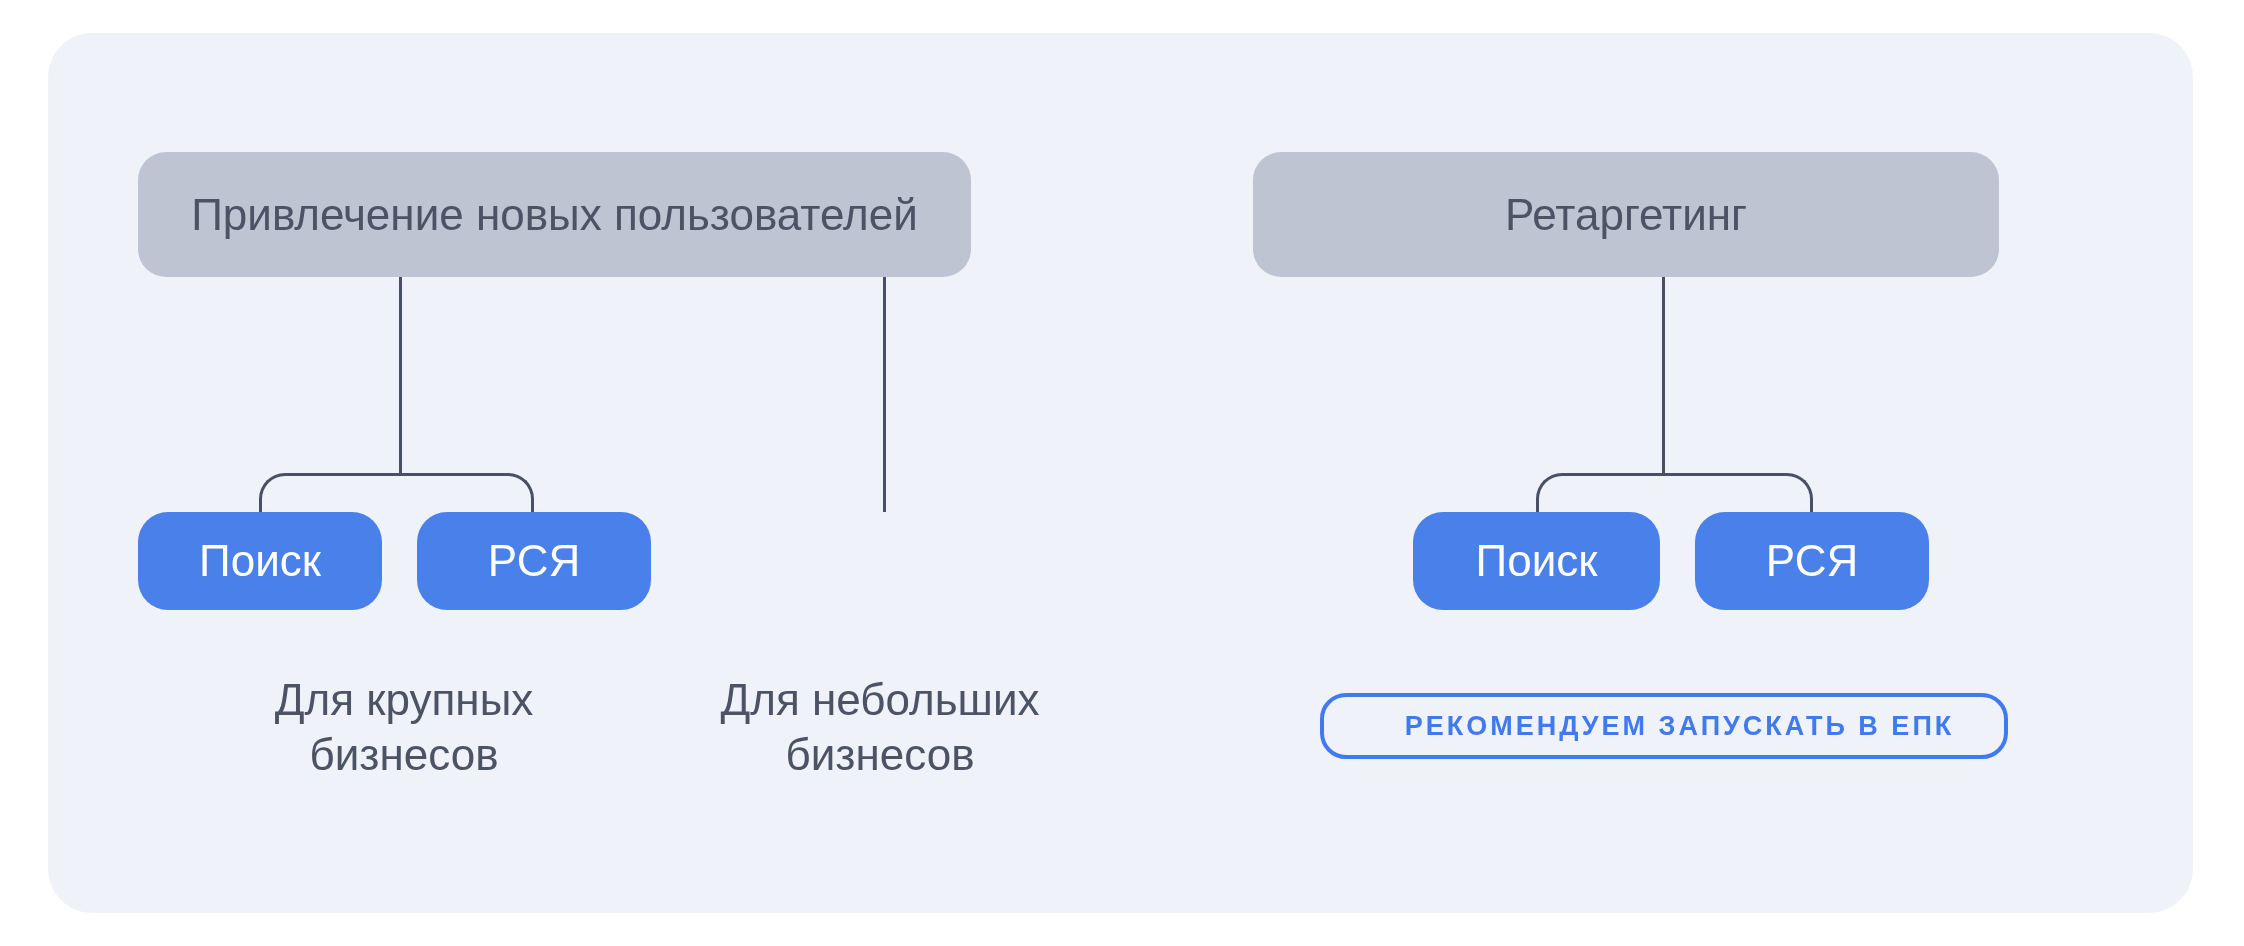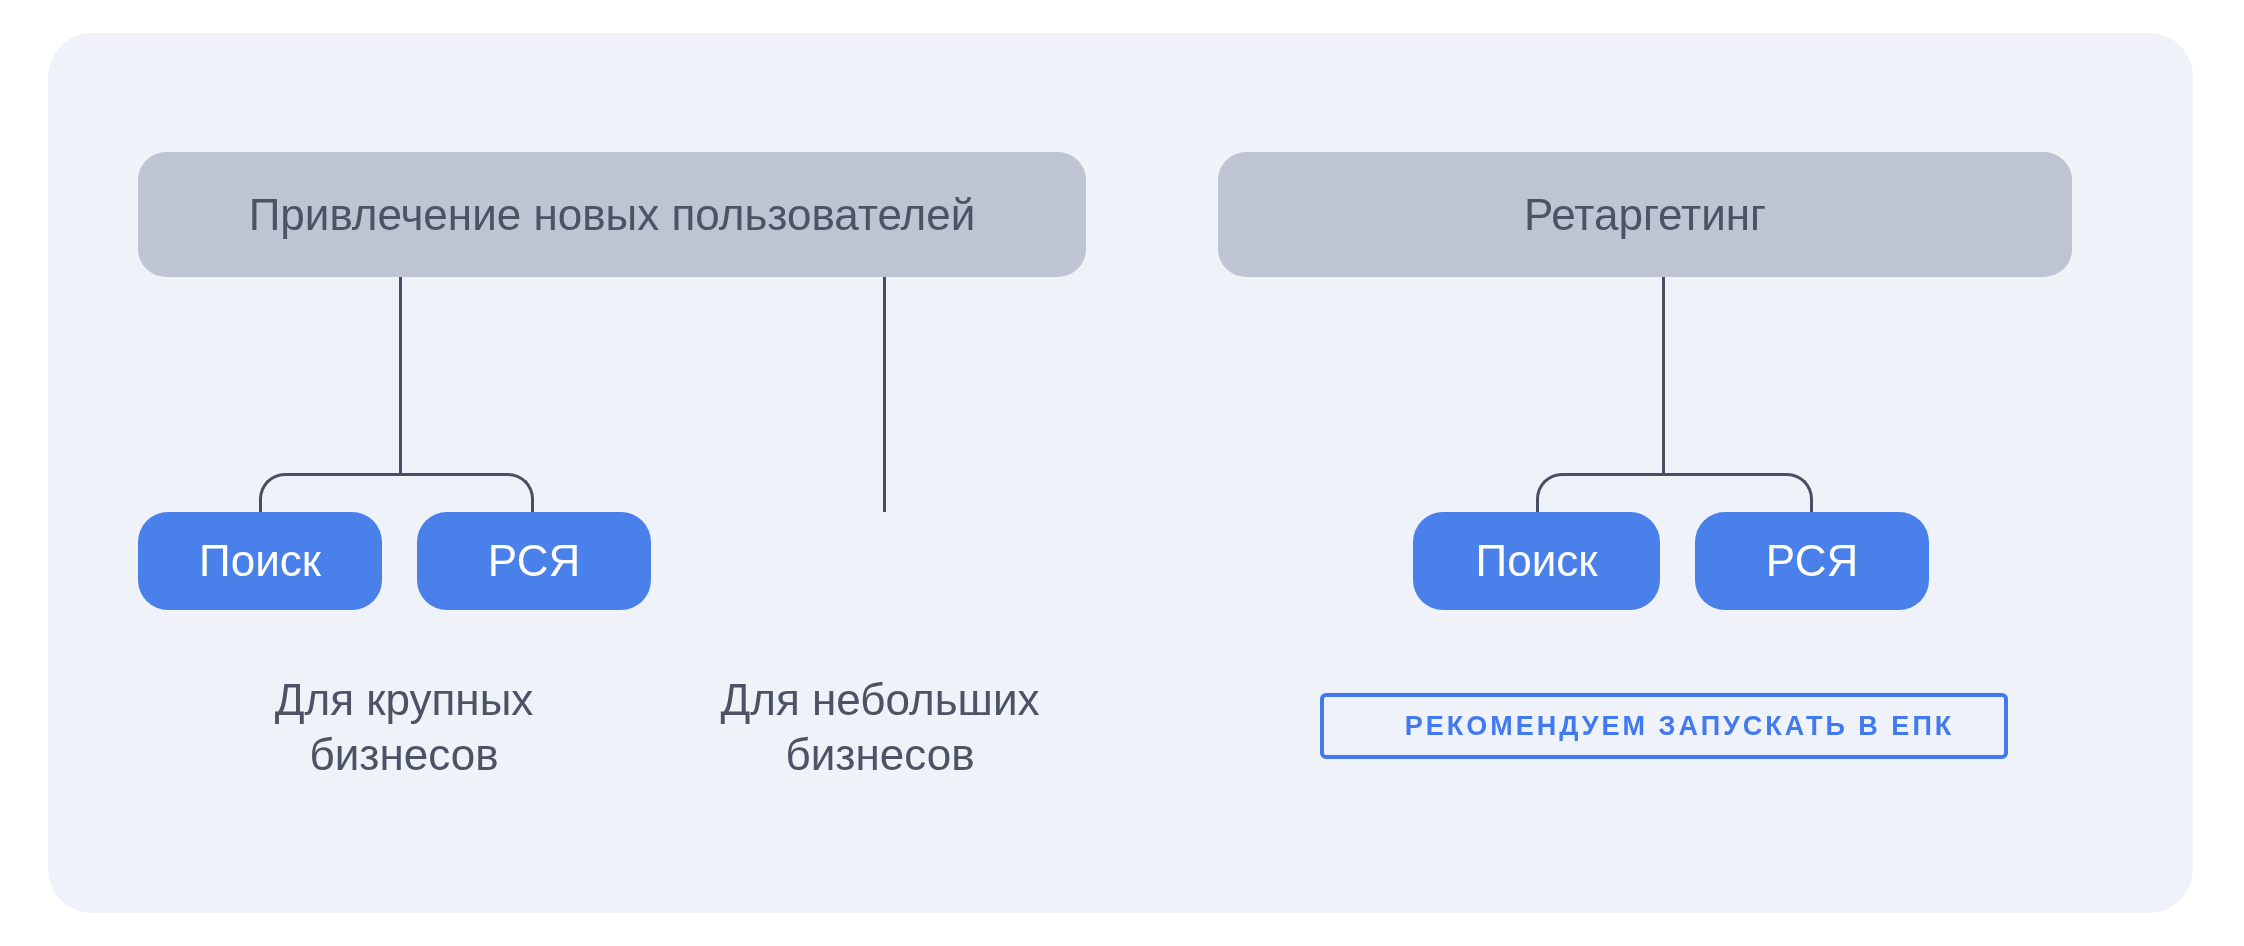--- a/index.html
+++ b/index.html
@@ -45,49 +45,49 @@
     border-radius:26px 26px 0 0;
     box-sizing:border-box;
   }
   .note{
     position:absolute;color:var(--text-dark);
     font-size:44px;line-height:55px;text-align:center;
     white-space:pre-line;
   }
   .badge{
     position:absolute;box-sizing:border-box;
-    border:4px solid var(--badge-blue);border-radius:6px;
+    border:4px solid var(--badge-blue);border-radius:26px;
     color:var(--badge-blue);
     display:flex;align-items:center;justify-content:center;
     font-size:27px;font-weight:bold;letter-spacing:3px;
     background:transparent;
     padding-left:31px;
   }
 </style>
 </head>
 <body>
 
 <div class="panel">
 
-  <div class="title-box" style="left:90px;top:119px;width:948px;">Привлечение новых пользователей</div>
+  <div class="title-box" style="left:90px;top:119px;width:833px;">Привлечение новых пользователей</div>
 
   <div class="stem" style="left:351px;top:244px;height:197px;"></div>
   <div class="bracket" style="left:211px;top:440px;width:275px;"></div>
 
   <div class="stem" style="left:835px;top:244px;height:235px;"></div>
 
   <div class="node" style="left:90px;top:479px;width:244px;">Поиск</div>
   <div class="node" style="left:369px;top:479px;width:234px;">РСЯ</div>
 
   <div class="note" style="left:196px;top:639px;width:320px;">Для крупных
 бизнесов</div>
   <div class="note" style="left:652px;top:639px;width:360px;">Для небольших
 бизнесов</div>
 
-  <div class="title-box" style="left:1170px;top:119px;width:854px;">Ретаргетинг</div>
+  <div class="title-box" style="left:1205px;top:119px;width:746px;">Ретаргетинг</div>
 
   <div class="stem" style="left:1614px;top:244px;height:197px;"></div>
   <div class="bracket" style="left:1488px;top:440px;width:277px;"></div>
 
   <div class="node" style="left:1365px;top:479px;width:247px;">Поиск</div>
   <div class="node" style="left:1647px;top:479px;width:234px;">РСЯ</div>
 
   <div class="badge" style="left:1272px;top:660px;width:688px;height:66px;">РЕКОМЕНДУЕМ ЗАПУСКАТЬ В ЕПК</div>
 
 </div>

